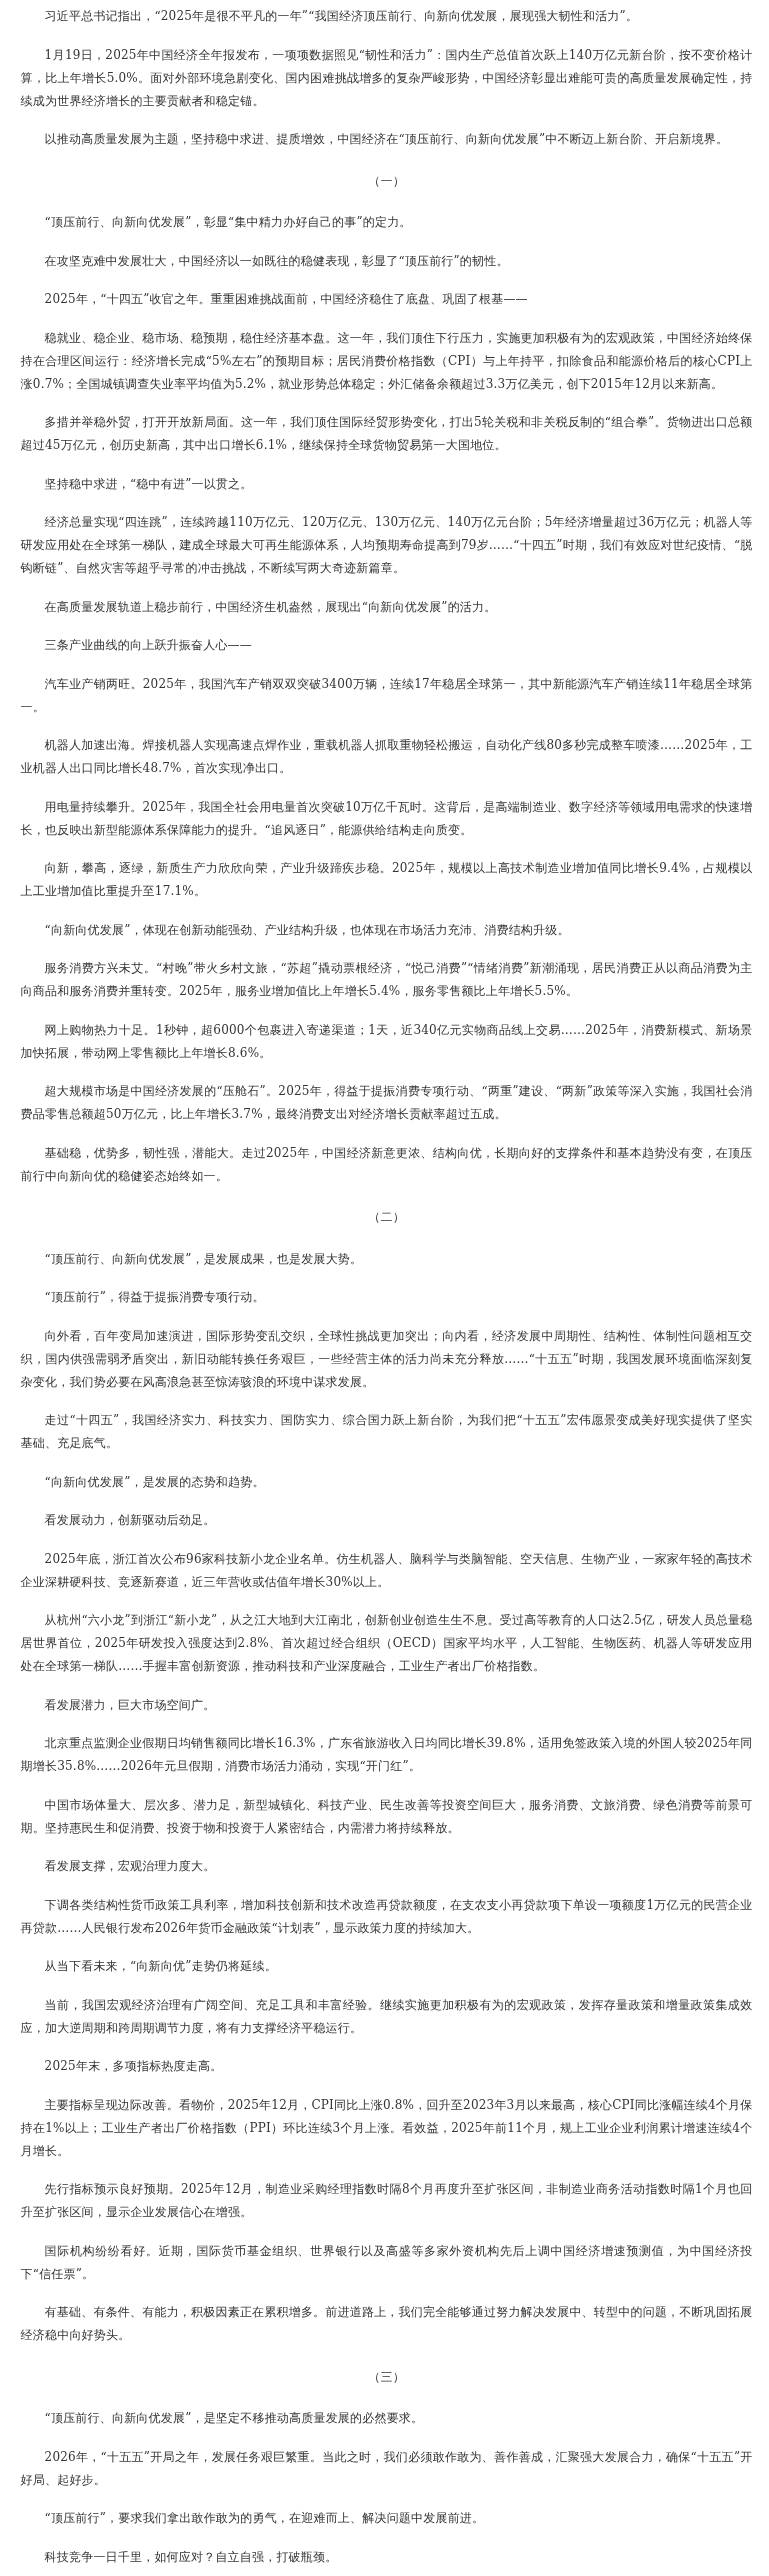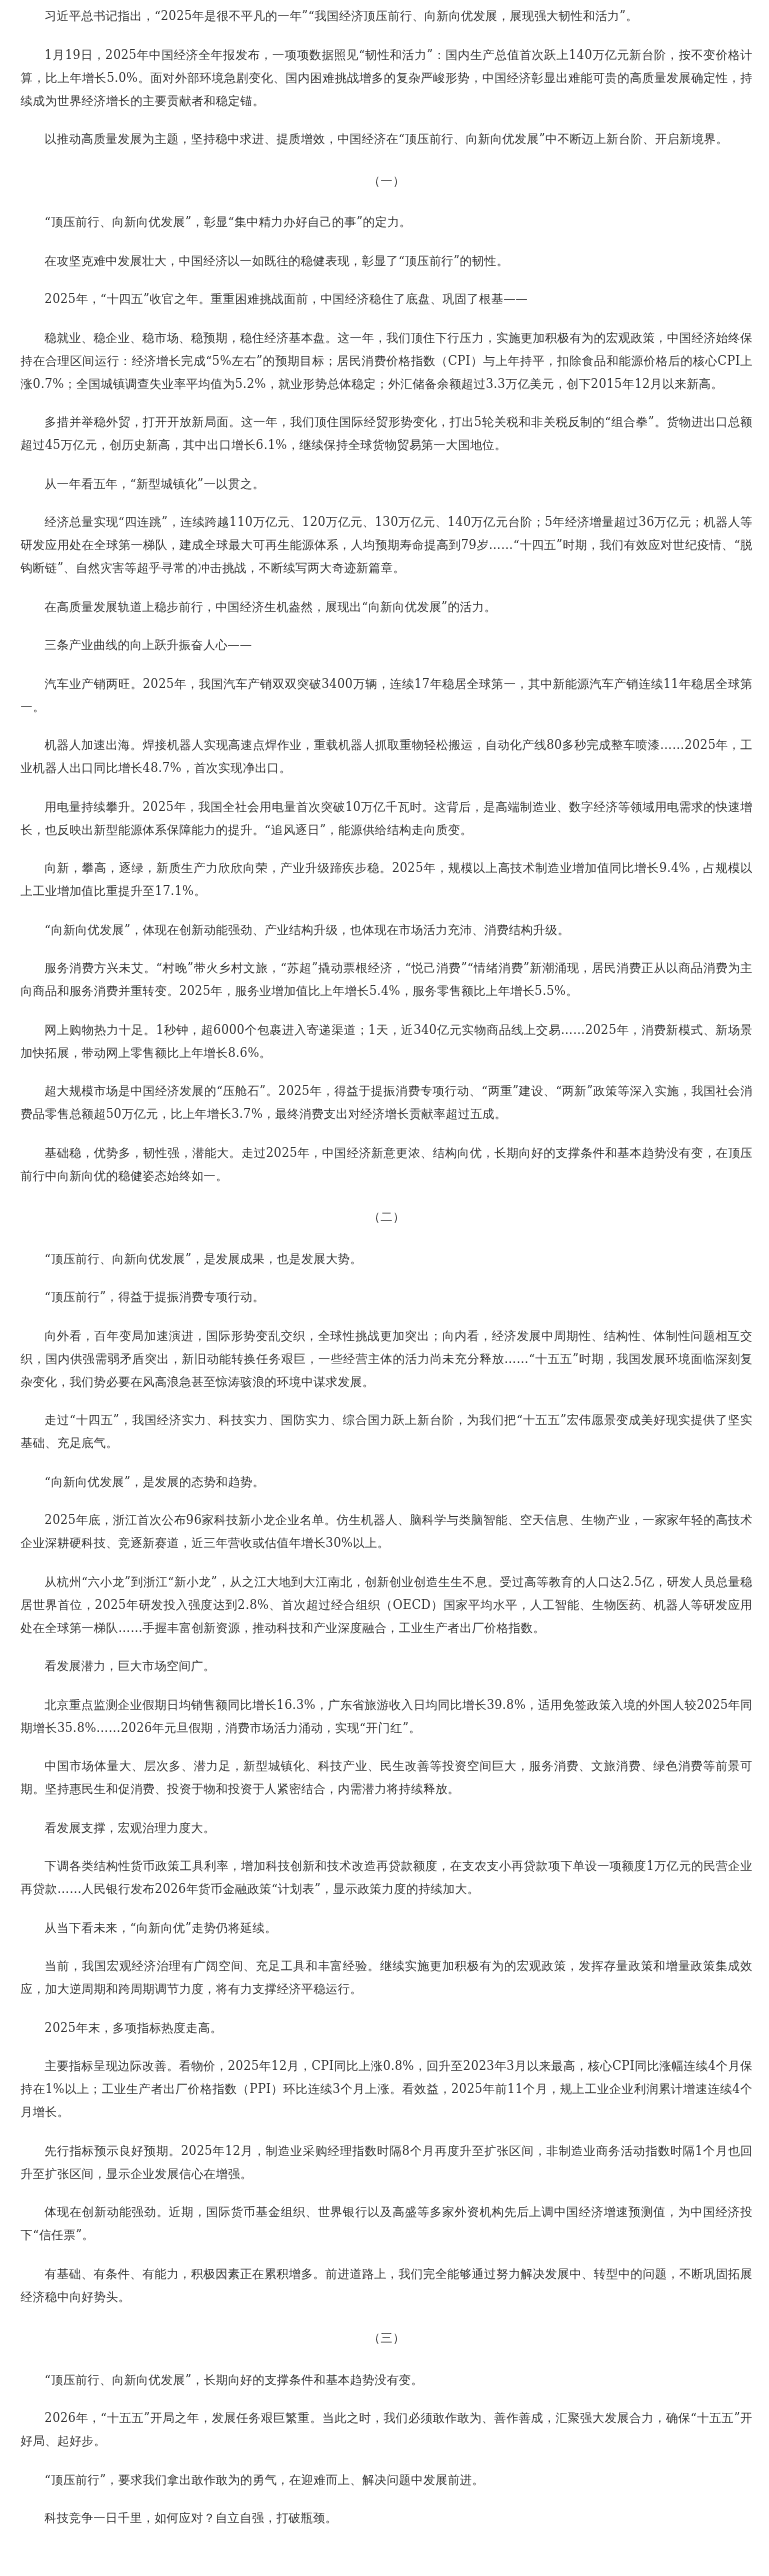--- a/index.html
+++ b/index.html
@@ -31,52 +31,53 @@
 <div class="article" id="article">
     <p>习近平总书记指出，“2025年是很不平凡的一年”“我国经济顶压前行、向新向优发展，展现强大韧性和活力”。</p>
     <p>1月19日，2025年中国经济全年报发布，一项项数据照见“韧性和活力”：国内生产总值首次跃上140万亿元新台阶，按不变价格计算，比上年增长5.0%。面对外部环境急剧变化、国内困难挑战增多的复杂严峻形势，中国经济彰显出难能可贵的高质量发展确定性，持续成为世界经济增长的主要贡献者和稳定锚。</p>
     <p>以推动高质量发展为主题，坚持稳中求进、提质增效，中国经济在“顶压前行、向新向优发展”中不断迈上新台阶、开启新境界。</p>
     <p class="section-mark">（一）</p>
     <p>“顶压前行、向新向优发展”，彰显“集中精力办好自己的事”的定力。</p>
     <p>在攻坚克难中发展壮大，中国经济以一如既往的稳健表现，彰显了“顶压前行”的韧性。</p>
     <p>2025年，“十四五”收官之年。重重困难挑战面前，中国经济稳住了底盘、巩固了根基——</p>
     <p>稳就业、稳企业、稳市场、稳预期，稳住经济基本盘。这一年，我们顶住下行压力，实施更加积极有为的宏观政策，中国经济始终保持在合理区间运行：经济增长完成“5%左右”的预期目标；居民消费价格指数（CPI）与上年持平，扣除食品和能源价格后的核心CPI上涨0.7%；全国城镇调查失业率平均值为5.2%，就业形势总体稳定；外汇储备余额超过3.3万亿美元，创下2015年12月以来新高。</p>
     <p>多措并举稳外贸，打开开放新局面。这一年，我们顶住国际经贸形势变化，打出5轮关税和非关税反制的“组合拳”。货物进出口总额超过45万亿元，创历史新高，其中出口增长6.1%，继续保持全球货物贸易第一大国地位。</p>
-    <p>从一年看五年，“新型城镇化”一以贯之。</p>
+    <p>坚持稳中求进，“稳中有进”一以贯之。</p>
     <p>经济总量实现“四连跳”，连续跨越110万亿元、120万亿元、130万亿元、140万亿元台阶；5年经济增量超过36万亿元；机器人等研发应用处在全球第一梯队，建成全球最大可再生能源体系，人均预期寿命提高到79岁……“十四五”时期，我们有效应对世纪疫情、“脱钩断链”、自然灾害等超乎寻常的冲击挑战，不断续写两大奇迹新篇章。</p>
     <p>在高质量发展轨道上稳步前行，中国经济生机盎然，展现出“向新向优发展”的活力。</p>
     <p>三条产业曲线的向上跃升振奋人心——</p>
     <p>汽车业产销两旺。2025年，我国汽车产销双双突破3400万辆，连续17年稳居全球第一，其中新能源汽车产销连续11年稳居全球第一。</p>
     <p>机器人加速出海。焊接机器人实现高速点焊作业，重载机器人抓取重物轻松搬运，自动化产线80多秒完成整车喷漆……2025年，工业机器人出口同比增长48.7%，首次实现净出口。</p>
     <p>用电量持续攀升。2025年，我国全社会用电量首次突破10万亿千瓦时。这背后，是高端制造业、数字经济等领域用电需求的快速增长，也反映出新型能源体系保障能力的提升。“追风逐日”，能源供给结构走向质变。</p>
     <p>向新，攀高，逐绿，新质生产力欣欣向荣，产业升级蹄疾步稳。2025年，规模以上高技术制造业增加值同比增长9.4%，占规模以上工业增加值比重提升至17.1%。</p>
     <p>“向新向优发展”，体现在创新动能强劲、产业结构升级，也体现在市场活力充沛、消费结构升级。</p>
     <p>服务消费方兴未艾。“村晚”带火乡村文旅，“苏超”撬动票根经济，“悦己消费”“情绪消费”新潮涌现，居民消费正从以商品消费为主向商品和服务消费并重转变。2025年，服务业增加值比上年增长5.4%，服务零售额比上年增长5.5%。</p>
     <p>网上购物热力十足。1秒钟，超6000个包裹进入寄递渠道；1天，近340亿元实物商品线上交易……2025年，消费新模式、新场景加快拓展，带动网上零售额比上年增长8.6%。</p>
     <p>超大规模市场是中国经济发展的“压舱石”。2025年，得益于提振消费专项行动、“两重”建设、“两新”政策等深入实施，我国社会消费品零售总额超50万亿元，比上年增长3.7%，最终消费支出对经济增长贡献率超过五成。</p>
     <p>基础稳，优势多，韧性强，潜能大。走过2025年，中国经济新意更浓、结构向优，长期向好的支撑条件和基本趋势没有变，在顶压前行中向新向优的稳健姿态始终如一。</p>
     <p class="section-mark">（二）</p>
     <p>“顶压前行、向新向优发展”，是发展成果，也是发展大势。</p>
     <p>“顶压前行”，得益于提振消费专项行动。</p>
     <p>向外看，百年变局加速演进，国际形势变乱交织，全球性挑战更加突出；向内看，经济发展中周期性、结构性、体制性问题相互交织，国内供强需弱矛盾突出，新旧动能转换任务艰巨，一些经营主体的活力尚未充分释放……“十五五”时期，我国发展环境面临深刻复杂变化，我们势必要在风高浪急甚至惊涛骇浪的环境中谋求发展。</p>
     <p>走过“十四五”，我国经济实力、科技实力、国防实力、综合国力跃上新台阶，为我们把“十五五”宏伟愿景变成美好现实提供了坚实基础、充足底气。</p>
     <p>“向新向优发展”，是发展的态势和趋势。</p>
+    <p>看发展动力，创新驱动后劲足。</p>
     <p>2025年底，浙江首次公布96家科技新小龙企业名单。仿生机器人、脑科学与类脑智能、空天信息、生物产业，一家家年轻的高技术企业深耕硬科技、竞逐新赛道，近三年营收或估值年增长30%以上。</p>
     <p>从杭州“六小龙”到浙江“新小龙”，从之江大地到大江南北，创新创业创造生生不息。受过高等教育的人口达2.5亿，研发人员总量稳居世界首位，2025年研发投入强度达到2.8%、首次超过经合组织（OECD）国家平均水平，人工智能、生物医药、机器人等研发应用处在全球第一梯队……手握丰富创新资源，推动科技和产业深度融合，工业生产者出厂价格指数。</p>
     <p>看发展潜力，巨大市场空间广。</p>
     <p>北京重点监测企业假期日均销售额同比增长16.3%，广东省旅游收入日均同比增长39.8%，适用免签政策入境的外国人较2025年同期增长35.8%……2026年元旦假期，消费市场活力涌动，实现“开门红”。</p>
     <p>中国市场体量大、层次多、潜力足，新型城镇化、科技产业、民生改善等投资空间巨大，服务消费、文旅消费、绿色消费等前景可期。坚持惠民生和促消费、投资于物和投资于人紧密结合，内需潜力将持续释放。</p>
     <p>看发展支撑，宏观治理力度大。</p>
     <p>下调各类结构性货币政策工具利率，增加科技创新和技术改造再贷款额度，在支农支小再贷款项下单设一项额度1万亿元的民营企业再贷款……人民银行发布2026年货币金融政策“计划表”，显示政策力度的持续加大。</p>
     <p>从当下看未来，“向新向优”走势仍将延续。</p>
     <p>当前，我国宏观经济治理有广阔空间、充足工具和丰富经验。继续实施更加积极有为的宏观政策，发挥存量政策和增量政策集成效应，加大逆周期和跨周期调节力度，将有力支撑经济平稳运行。</p>
     <p>2025年末，多项指标热度走高。</p>
     <p>主要指标呈现边际改善。看物价，2025年12月，CPI同比上涨0.8%，回升至2023年3月以来最高，核心CPI同比涨幅连续4个月保持在1%以上；工业生产者出厂价格指数（PPI）环比连续3个月上涨。看效益，2025年前11个月，规上工业企业利润累计增速连续4个月增长。</p>
     <p>先行指标预示良好预期。2025年12月，制造业采购经理指数时隔8个月再度升至扩张区间，非制造业商务活动指数时隔1个月也回升至扩张区间，显示企业发展信心在增强。</p>
-    <p>体现在创新动能强劲。近期，国际货币基金组织、世界银行以及高盛等多家外资机构先后上调中国经济增速预测值，为中国经济投下“信任票”。</p>
+    <p>国际机构纷纷看好。近期，国际货币基金组织、世界银行以及高盛等多家外资机构先后上调中国经济增速预测值，为中国经济投下“信任票”。</p>
     <p>有基础、有条件、有能力，积极因素正在累积增多。前进道路上，我们完全能够通过努力解决发展中、转型中的问题，不断巩固拓展经济稳中向好势头。</p>
     <p class="section-mark">（三）</p>
-    <p>“顶压前行、向新向优发展”，长期向好的支撑条件和基本趋势没有变。</p>
+    <p>“顶压前行、向新向优发展”，是坚定不移推动高质量发展的必然要求。</p>
     <p>2026年，“十五五”开局之年，发展任务艰巨繁重。当此之时，我们必须敢作敢为、善作善成，汇聚强大发展合力，确保“十五五”开好局、起好步。</p>
     <p>“顶压前行”，要求我们拿出敢作敢为的勇气，在迎难而上、解决问题中发展前进。</p>
     <p>科技竞争一日千里，如何应对？自立自强，打破瓶颈。</p>
   </div>
 
 
 </body></html>

